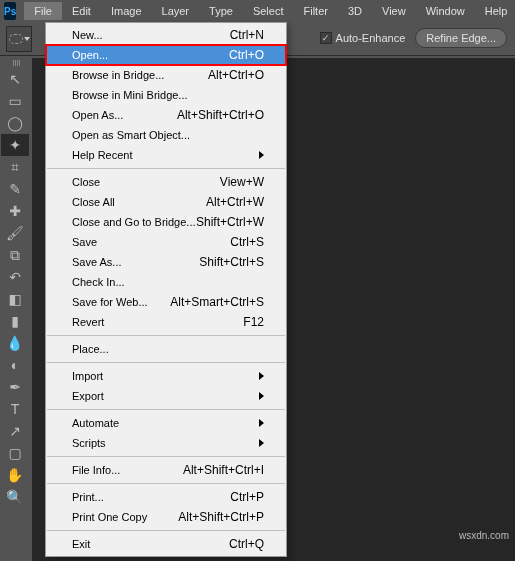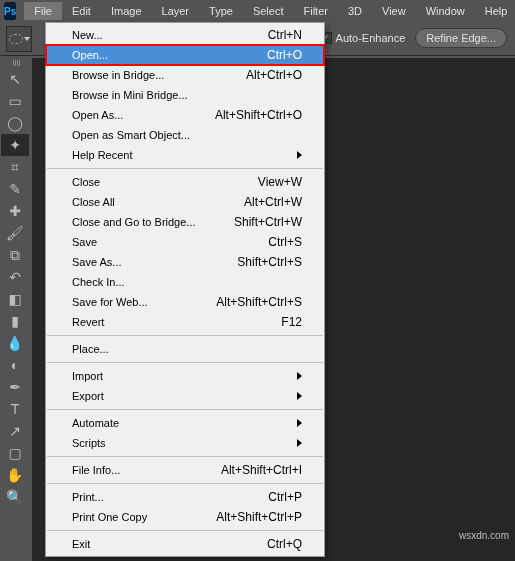--- a/index.html
+++ b/index.html
@@ -146,21 +146,21 @@
       left: 32px;
       top: 58px;
       right: 0;
       bottom: 0;
       background: #262626;
     }
     .dropdown {
       position: absolute;
       left: 45px;
       top: 22px;
-      width: 280px;
+      width: 242px;
       background: #f0f0f0;
       border: 1px solid #999;
       box-shadow: 3px 3px 6px rgba(0,0,0,0.3);
       color: #000;
       padding: 2px 0;
     }
     .dropdown-item {
       display: flex;
       justify-content: space-between;
       align-items: center;
@@ -314,21 +314,21 @@
     </div>
     <div class="dropdown-item">
       <span>Save As...</span>
       <span class="shortcut">Shift+Ctrl+S</span>
     </div>
     <div class="dropdown-item">
       <span>Check In...</span>
     </div>
     <div class="dropdown-item">
       <span>Save for Web...</span>
-      <span class="shortcut">Alt+Shift+Ctrl+S</span>
+      <span class="shortcut">Alt+Smart+Ctrl+S</span>
     </div>
     <div class="dropdown-item">
       <span>Revert</span>
       <span class="shortcut">F12</span>
     </div>
     <div class="dropdown-sep"></div>
     <div class="dropdown-item">
       <span>Place...</span>
     </div>
     <div class="dropdown-sep"></div>

